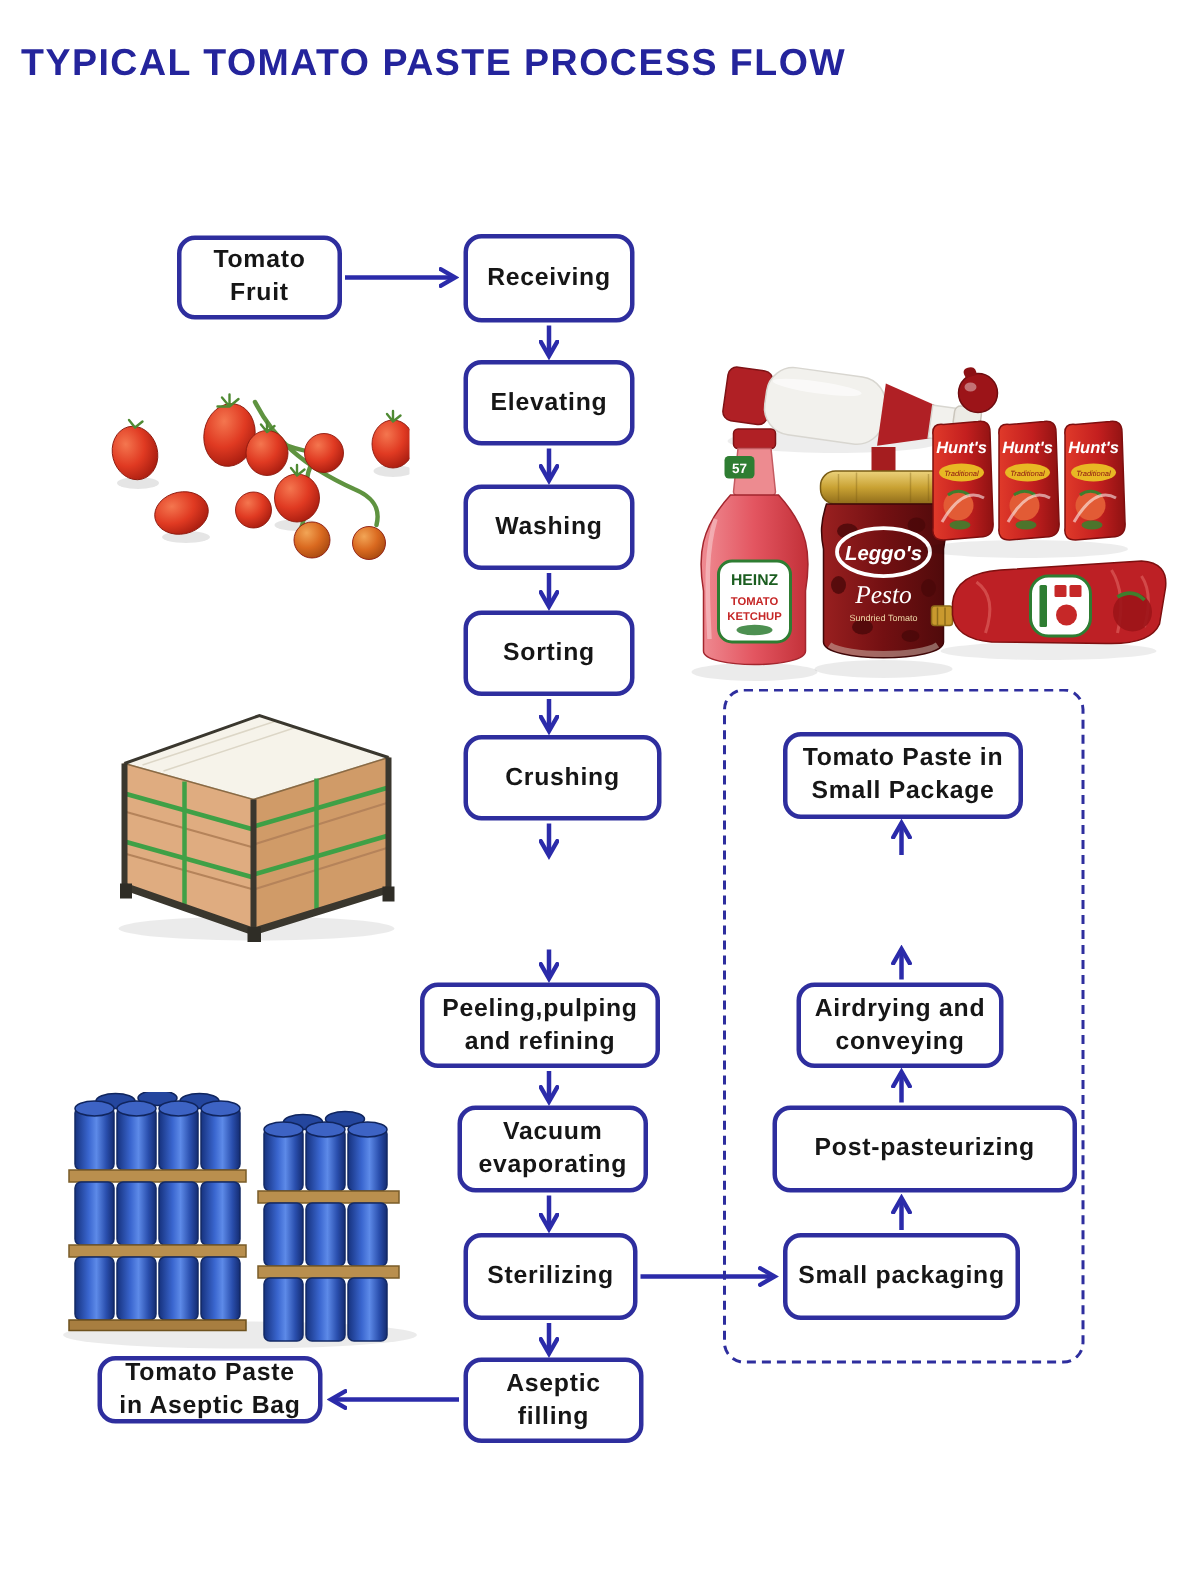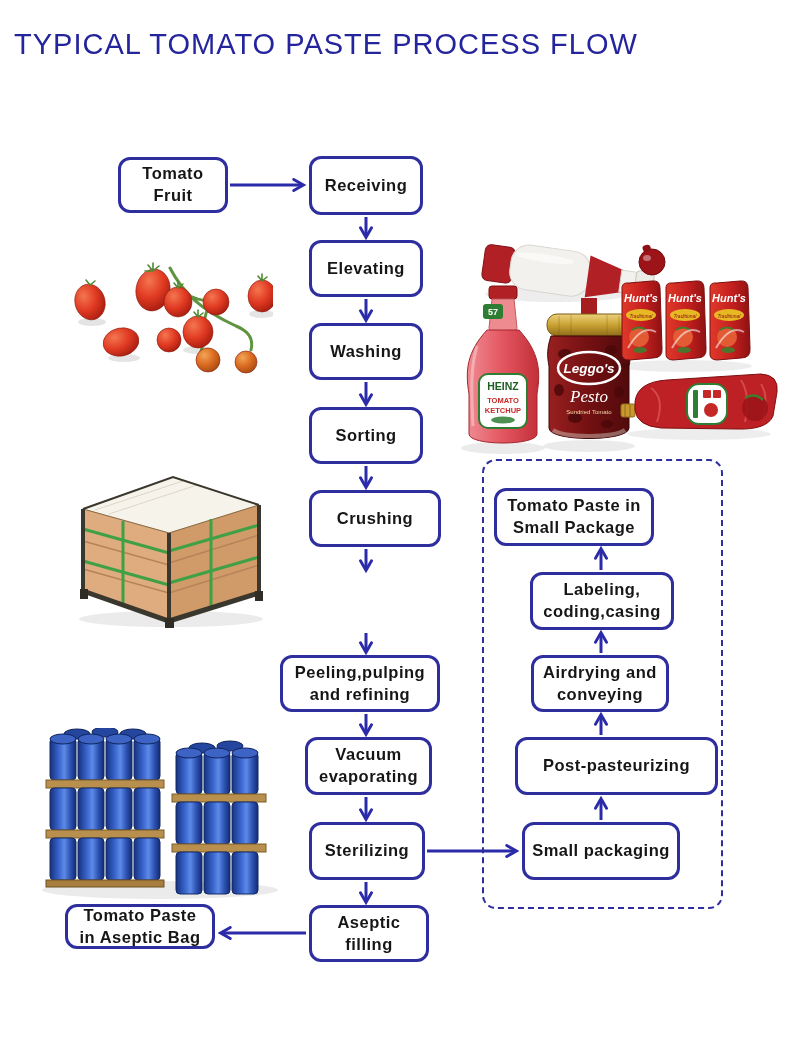--- a/index.html
+++ b/index.html
@@ -1,19 +1,19 @@
 <!DOCTYPE html>
 <html><head>
 <meta charset="utf-8">
 <style>
   * { margin:0; padding:0; box-sizing:border-box; }
   html,body { background:#ffffff; }
   body { font-family:"Liberation Sans", sans-serif; }
   .canvas { position:relative; width:800px; height:1047px; background:#ffffff; overflow:hidden; }
-  .title { position:absolute; left:14px; top:28px; font-size:29px; font-weight:normal;
+  .title { position:absolute; left:14px; top:28px; font-size:25px; font-weight:bold;
            color:#24249c; letter-spacing:1px; white-space:nowrap; }
   .fbox { position:absolute; border:3px solid #2e2e9e; border-radius:12px; background:#ffffff;
           display:flex; align-items:center; justify-content:center; text-align:center;
           font-weight:bold; font-size:16.5px; line-height:1.32; letter-spacing:0.5px;
           color:#161616; white-space:pre-line; }
   .dashed-region { position:absolute; left:482px; top:459px; width:241px; height:450px;
           border:2px dashed #2e2e9e; border-radius:14px; }
   svg.arrows { position:absolute; left:0; top:0; width:800px; height:1047px; pointer-events:none; }
   .photo { position:absolute; }
   svg text { font-family:"Liberation Sans", sans-serif; }
@@ -63,24 +63,22 @@
   <div class="fbox" style="left:309px;top:490px;width:132px;height:57px">Crushing</div>
   <div class="fbox" style="left:280px;top:655px;width:160px;height:57px">Peeling,pulping
 and refining</div>
   <div class="fbox" style="left:305px;top:737px;width:127px;height:58px">Vacuum
 evaporating</div>
   <div class="fbox" style="left:309px;top:822px;width:116px;height:58px">Sterilizing</div>
   <div class="fbox" style="left:309px;top:905px;width:120px;height:57px">Aseptic
 filling</div>
   <div class="fbox" style="left:65px;top:904px;width:150px;height:45px">Tomato Paste
 in Aseptic Bag</div>
-  <div class="fbox" style="left:494px;top:488px;width:160px;height:58px">Tomato Paste in
+  <div class="fbox" style="left:522px;top:488px;width:160px;height:58px">Tomato Paste in
 Small Package</div>
-  <div class="fbox" style="left:530px;top:572px;width:144px;height:58px">Labeling,
-coding,casing</div>
   <div class="fbox" style="left:531px;top:655px;width:138px;height:57px">Airdrying and
 conveying</div>
   <div class="fbox" style="left:515px;top:737px;width:203px;height:58px">Post-pasteurizing</div>
   <div class="fbox" style="left:522px;top:822px;width:158px;height:58px">Small packaging</div>
 
   <svg class="photo" style="left:58px;top:238px" width="215" height="138" viewBox="0 0 215 138">
     <defs>
       <radialGradient id="tomR" cx="35%" cy="30%" r="75%">
         <stop offset="0%" stop-color="#f4764f"></stop>
           <stop offset="55%" stop-color="#e03a22"></stop>

